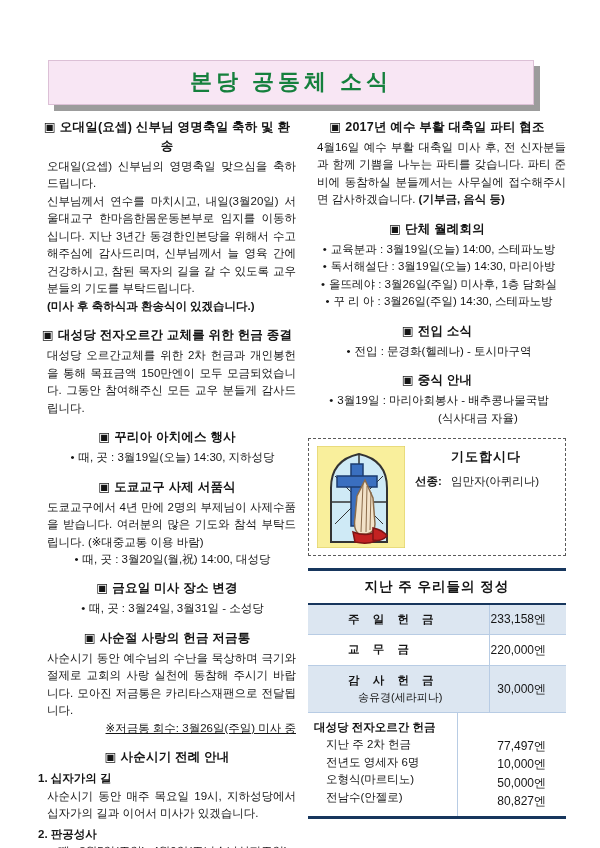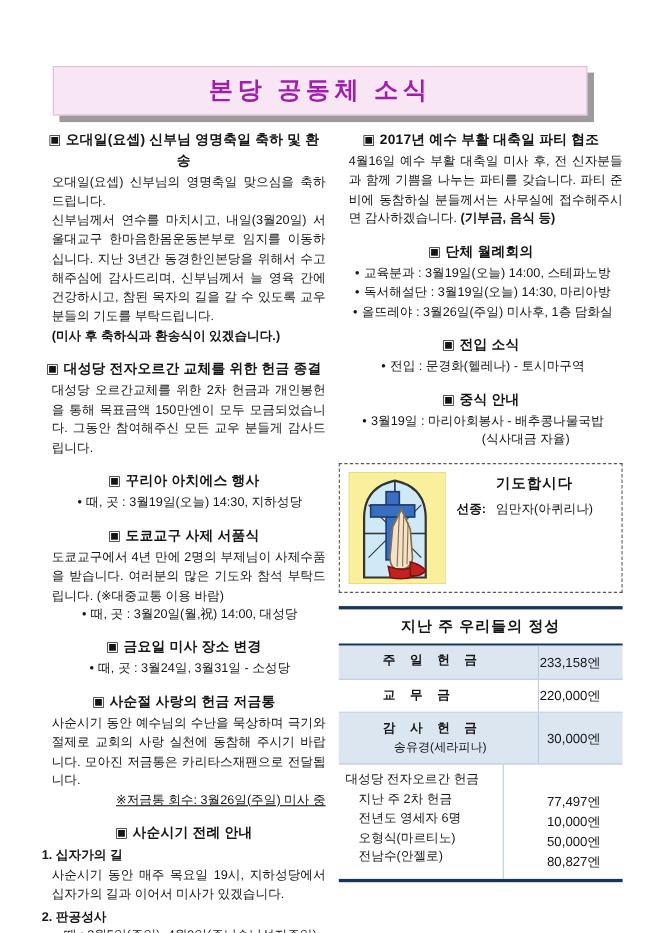--- a/index.html
+++ b/index.html
@@ -13,21 +13,21 @@
 
   
   .banner-wrap { margin:60px 66px 0 48px; }
   .banner {
     background:#f8e6f4;
     border:1px solid #dcc0d6;
     box-shadow:6px 6px 0 #9c9c9c;
     text-align:center;
     padding:6px 0 7px;
   }
-  .banner-title { font-size:22px; font-weight:bold; letter-spacing:4px; color:#a21caf; }
+  .banner-title { font-size:22px; font-weight:bold; letter-spacing:4px; color:#15803d; }
 
   
   .columns { display:flex; gap:12px; padding:13px 34px 0 38px; }
   .col { width:258px; font-size:11.5px; line-height:1.52; }
   .col-left, .col-right { text-align:justify; }
 
   .sec { margin-bottom:11px; }
   .sec-title { font-weight:bold; font-size:12.5px; text-align:center; margin-bottom:2px; letter-spacing:0.2px; }
   .sec-title .marker { margin-right:4px; }
   .sec-body { padding-left:9px; }
@@ -62,21 +62,21 @@
   }
   .o-row { display:flex; border-bottom:1px solid #b8cce4; align-items:center;padding-left:32px; }
   .o-row.shaded { background:#dce6f1; }
   .o-label { width:150px; flex:0 0 150px; padding:6px 8px; border-right:1px solid #b8cce4; text-align:left; }
   .o-label .main { font-weight:bold; letter-spacing:5px; }
   .o-label .sub { font-weight:normal; letter-spacing:0; padding-left:10px; font-size:11px; }
   .o-value { flex:1; text-align:right; padding-right:20px; font-size:12px; }
   .o-org { display:flex; }
   .o-org-left { width:150px; flex:0 0 150px; padding:6px 4px 6px 6px; border-right:1px solid #b8cce4; text-align:left; }
   .o-org-right { flex:1; padding:6px 20px 6px 0; text-align:right; font-size:12px; }
-  .o-org-head { font-weight:normal; }
+  .o-org-head { font-weight:bold; }
   .o-org-item { padding-left:12px; }
   .o-org-right .spacer { visibility:hidden; }
 </style>
 </head>
 <body>
 
 <div class="banner-wrap">
   <div class="banner">
     <span class="banner-title">본당 공동체 소식</span>
   </div>
@@ -173,20 +173,21 @@
     </div>
 
     <div class="sec">
       <div class="sec-title">
         <span class="marker">▣</span><span>단체 월례회의</span>
       </div>
       <div class="sec-body" style="padding-left:2px;">
         <p class="bullet-line"><span class="bullet">•</span><span>교육분과 : 3월19일(오늘) 14:00, 스테파노방</span></p>
         <p class="bullet-line"><span class="bullet">•</span><span>독서해설단 : 3월19일(오늘) 14:30, 마리아방</span></p>
         <p class="bullet-line"><span class="bullet">•</span><span>올뜨레야 : 3월26일(주일) 미사후, 1층 담화실</span></p>
+        <p class="bullet-line"><span class="bullet">•</span><span>꾸 리 아 : 3월26일(주일) 14:30, 스테파노방</span></p>
       </div>
     </div>
 
     <div class="sec">
       <div class="sec-title">
         <span class="marker">▣</span><span>전입 소식</span>
       </div>
       <div class="sec-body" style="padding-left:2px;">
         <p class="bullet-line"><span class="bullet">•</span><span>전입 : 문경화(헬레나) - 토시마구역</span></p>
       </div>

